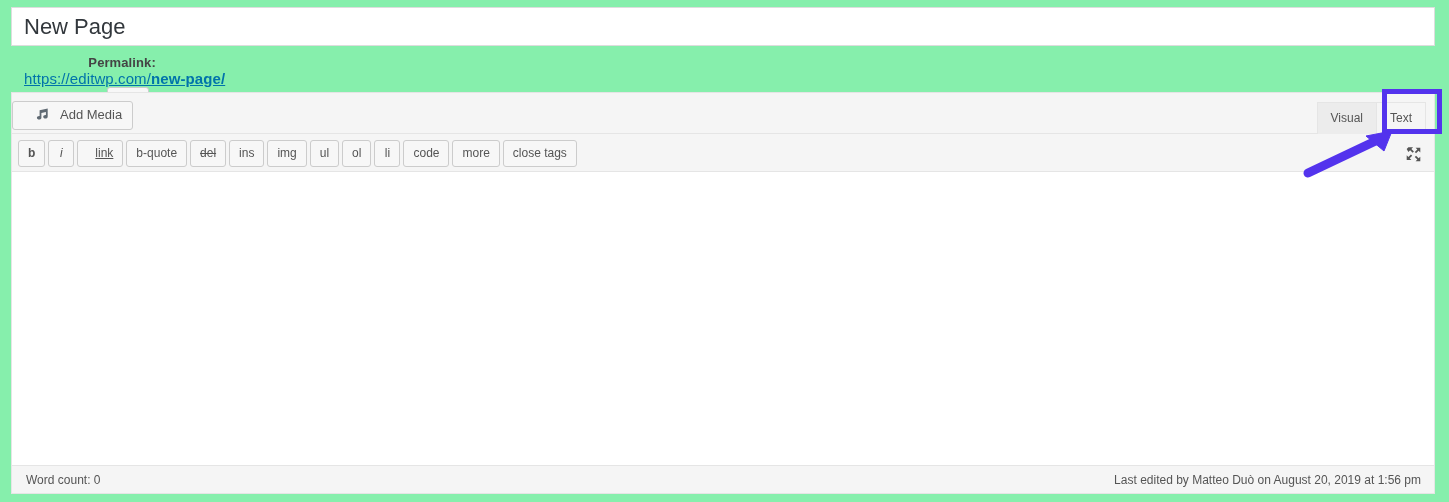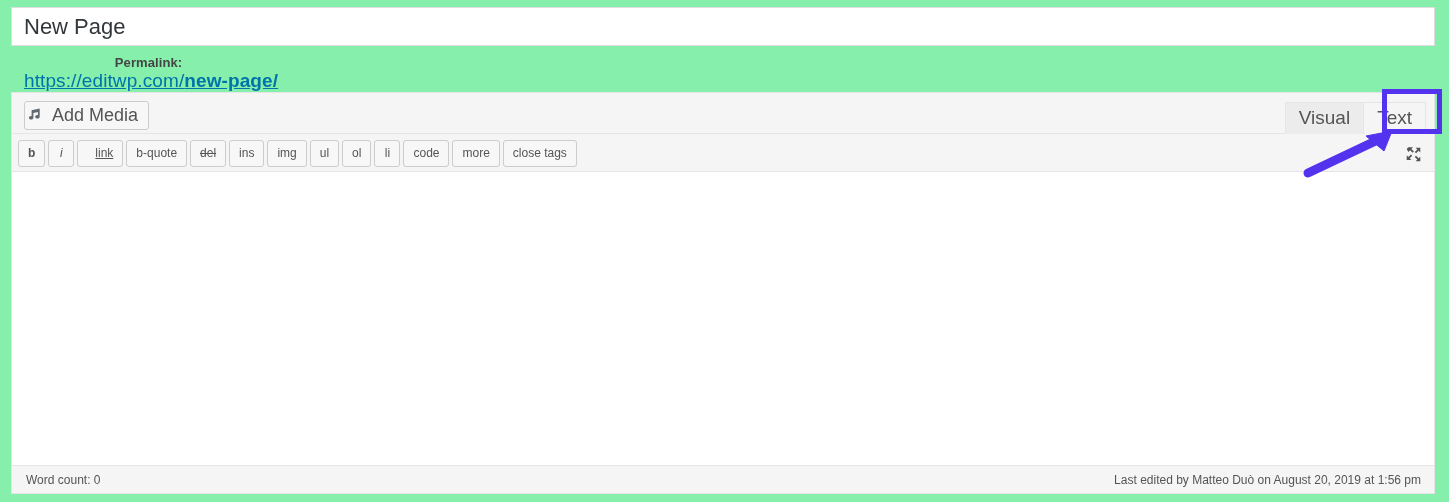--- a/index.html
+++ b/index.html
@@ -56,21 +56,21 @@
   }
   .permalink-label {
     font-weight: bold;
     color: #444;
     margin-right: 5px;
     letter-spacing: .1px;
   }
   .permalink-link {
     color: #0073aa;
     text-decoration: underline;
-    font-size: 19px;
+    font-size: 15px;
     letter-spacing: .1px;
   }
   .permalink-link .slug { font-weight: bold; }
   .edit-slug-btn {
     margin-left: 7px;
     background: #f7f7f7;
     border: 1px solid #ccc;
     border-radius: 3px;
     color: #555;
     font-family: "Liberation Sans", sans-serif;
@@ -93,49 +93,49 @@
 
   
   .media-row {
     position: relative;
     height: 41px;
     background: #f5f5f5;
     border-bottom: 1px solid #e5e5e5;
   }
   .add-media-btn {
     position: absolute;
-    left: 12px;
+    left: 0;
     top: 8px;
     display: inline-flex;
     align-items: center;
     gap: 6px;
     background: #f7f7f7;
     border: 1px solid #ccc;
     border-radius: 3px;
-    padding: 4px 10px 5px 3px;
-    font-size: 18px;
+    padding: 4px 10px 5px 23px;
+    font-size: 13px;
     color: #555;
     cursor: pointer;
     line-height: 16px;
   }
   .media-icon { width: 18px; height: 18px; display:block; }
 
   
   .editor-tabs {
     position: absolute;
     right: 0px;
     top: 8px;
     display: flex;
     align-items: flex-end;
     height: 33px;
   }
   .tab {
     position: relative;
     padding: 6px 13px 7px;
-    font-size: 19px;
+    font-size: 12px;
     color: #555;
     background: #ececec;
     border: 1px solid #e5e5e5;
     border-bottom: none;
     margin-left: -1px;
     cursor: pointer;
     line-height: 18px;
     height: 32px;
   }
   .tab.active {

